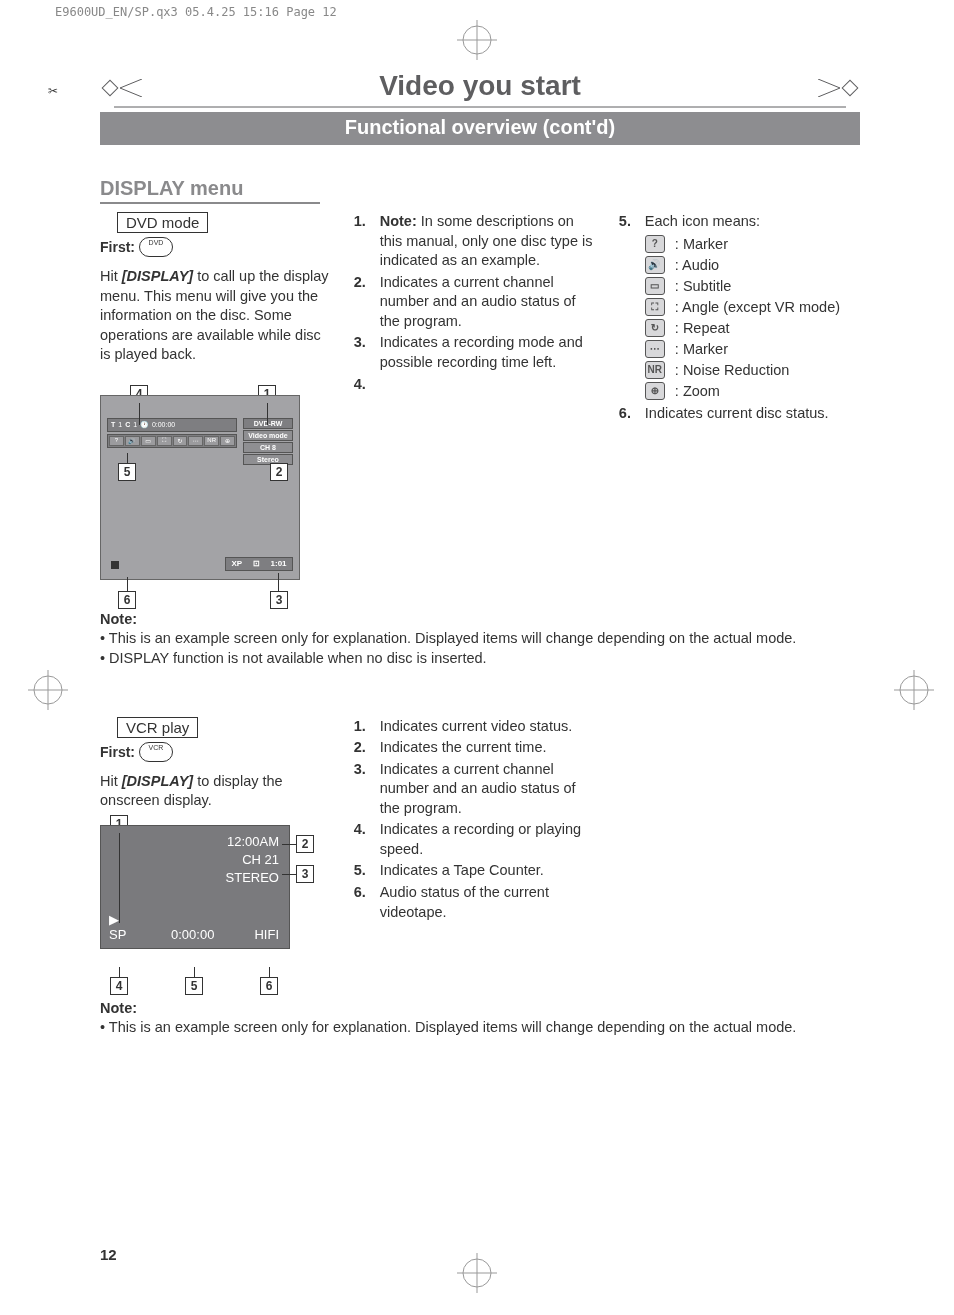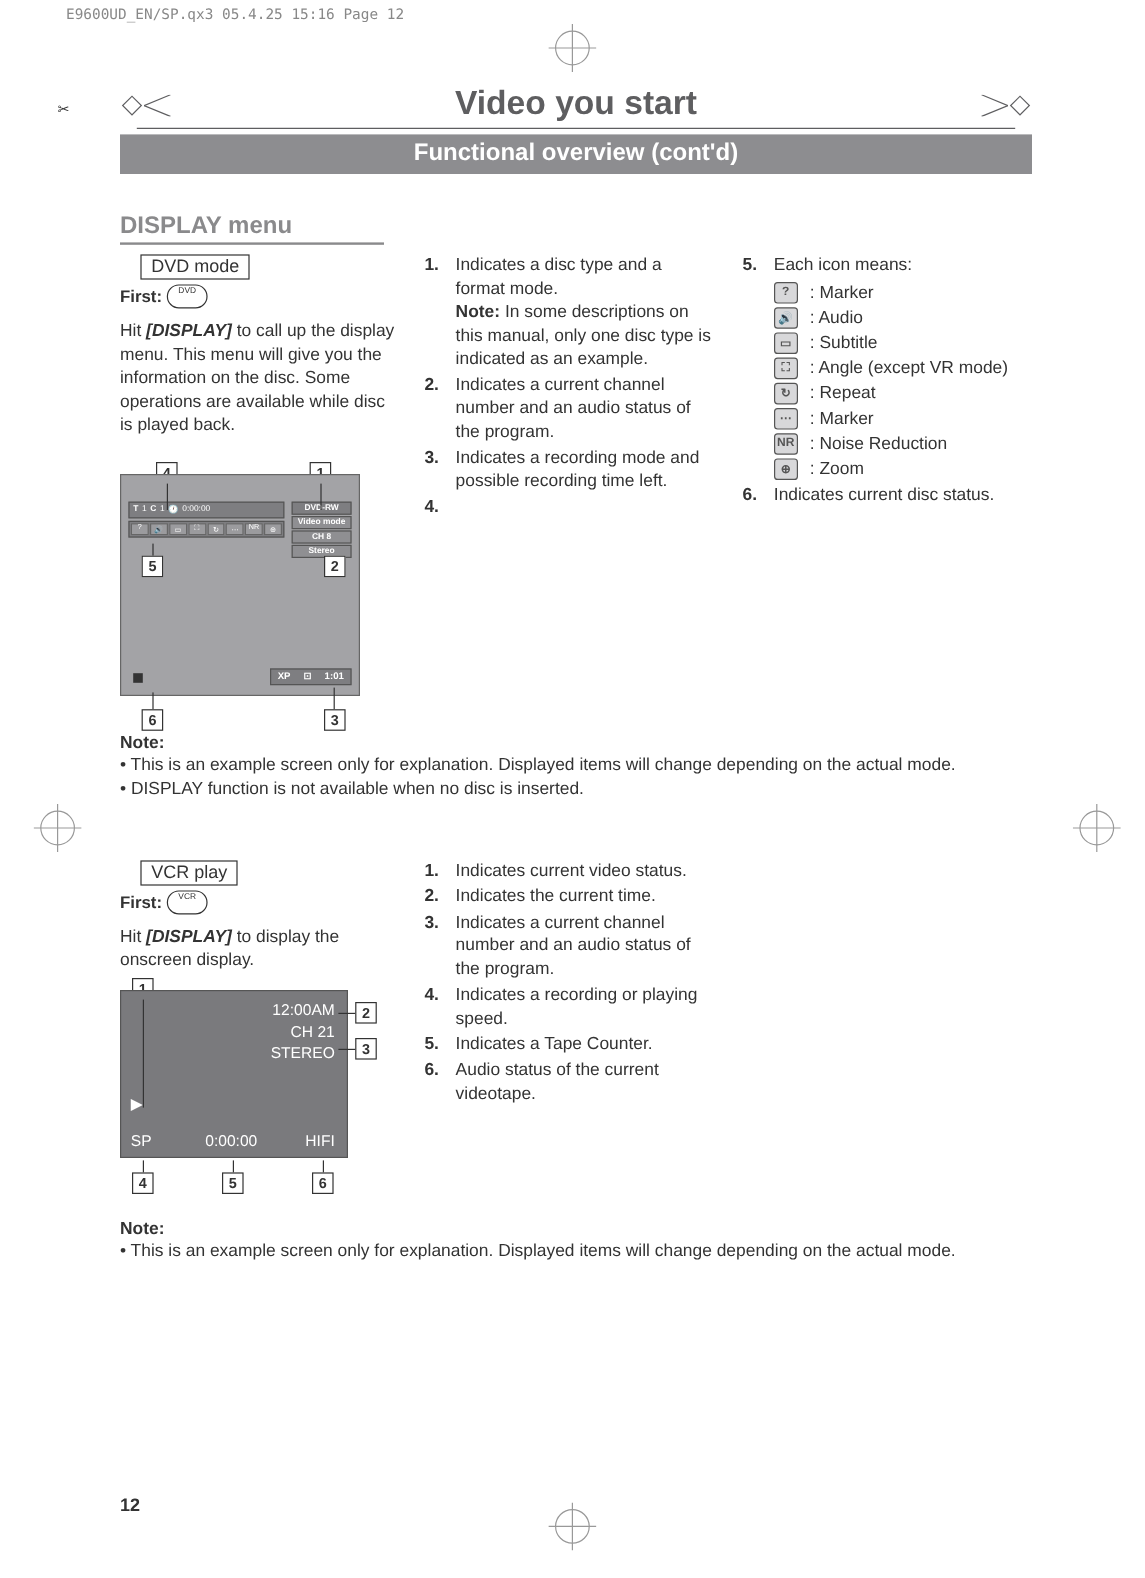--- a/index.html
+++ b/index.html
@@ -257,21 +257,21 @@
   }
 
   
   .vcr-mock {
     position:relative;
     margin-top: 14px;
     width: 210px;
   }
   .vcr-screen {
     width: 190px;
-    height: 140px;
+    height: 124px;
     background: #7a7a7d;
     border: 1px solid #555;
     position:relative;
     color:#fff;
     font-size:13px;
     margin-top:8px;
     text-decoration:underline;
   }
   .vcr-time   { position:absolute; top:8px;  right:10px; text-align:right; }
   .vcr-ch     { position:absolute; top:26px; right:10px; text-align:center; }
@@ -422,22 +422,20 @@
         <div class="lead-line" style="top:182px;left:27px;width:1px;height:14px;"></div>
         <div class="lead-line" style="top:178px;left:178px;width:1px;height:18px;"></div>
       </div>
     </div>
 
     <div class="col wide">
       <ol class="num-list">
         <li>
           <span class="num">1.</span>
           <span class="txt">
-            <span style="white-space:pre-line;">Indicates a disc type and a format mode.
-</span>
             <b>Note:</b><span> In some descriptions on this manual, only one disc type is indicated as an example.</span>
           </span>
         </li>
         <li>
             <span class="num">2.</span>
             <span class="txt">Indicates a current channel number and an audio status of the program.</span>
           </li>
         <li>
             <span class="num">3.</span>
             <span class="txt">Indicates a recording mode and possible recording time left.</span>

